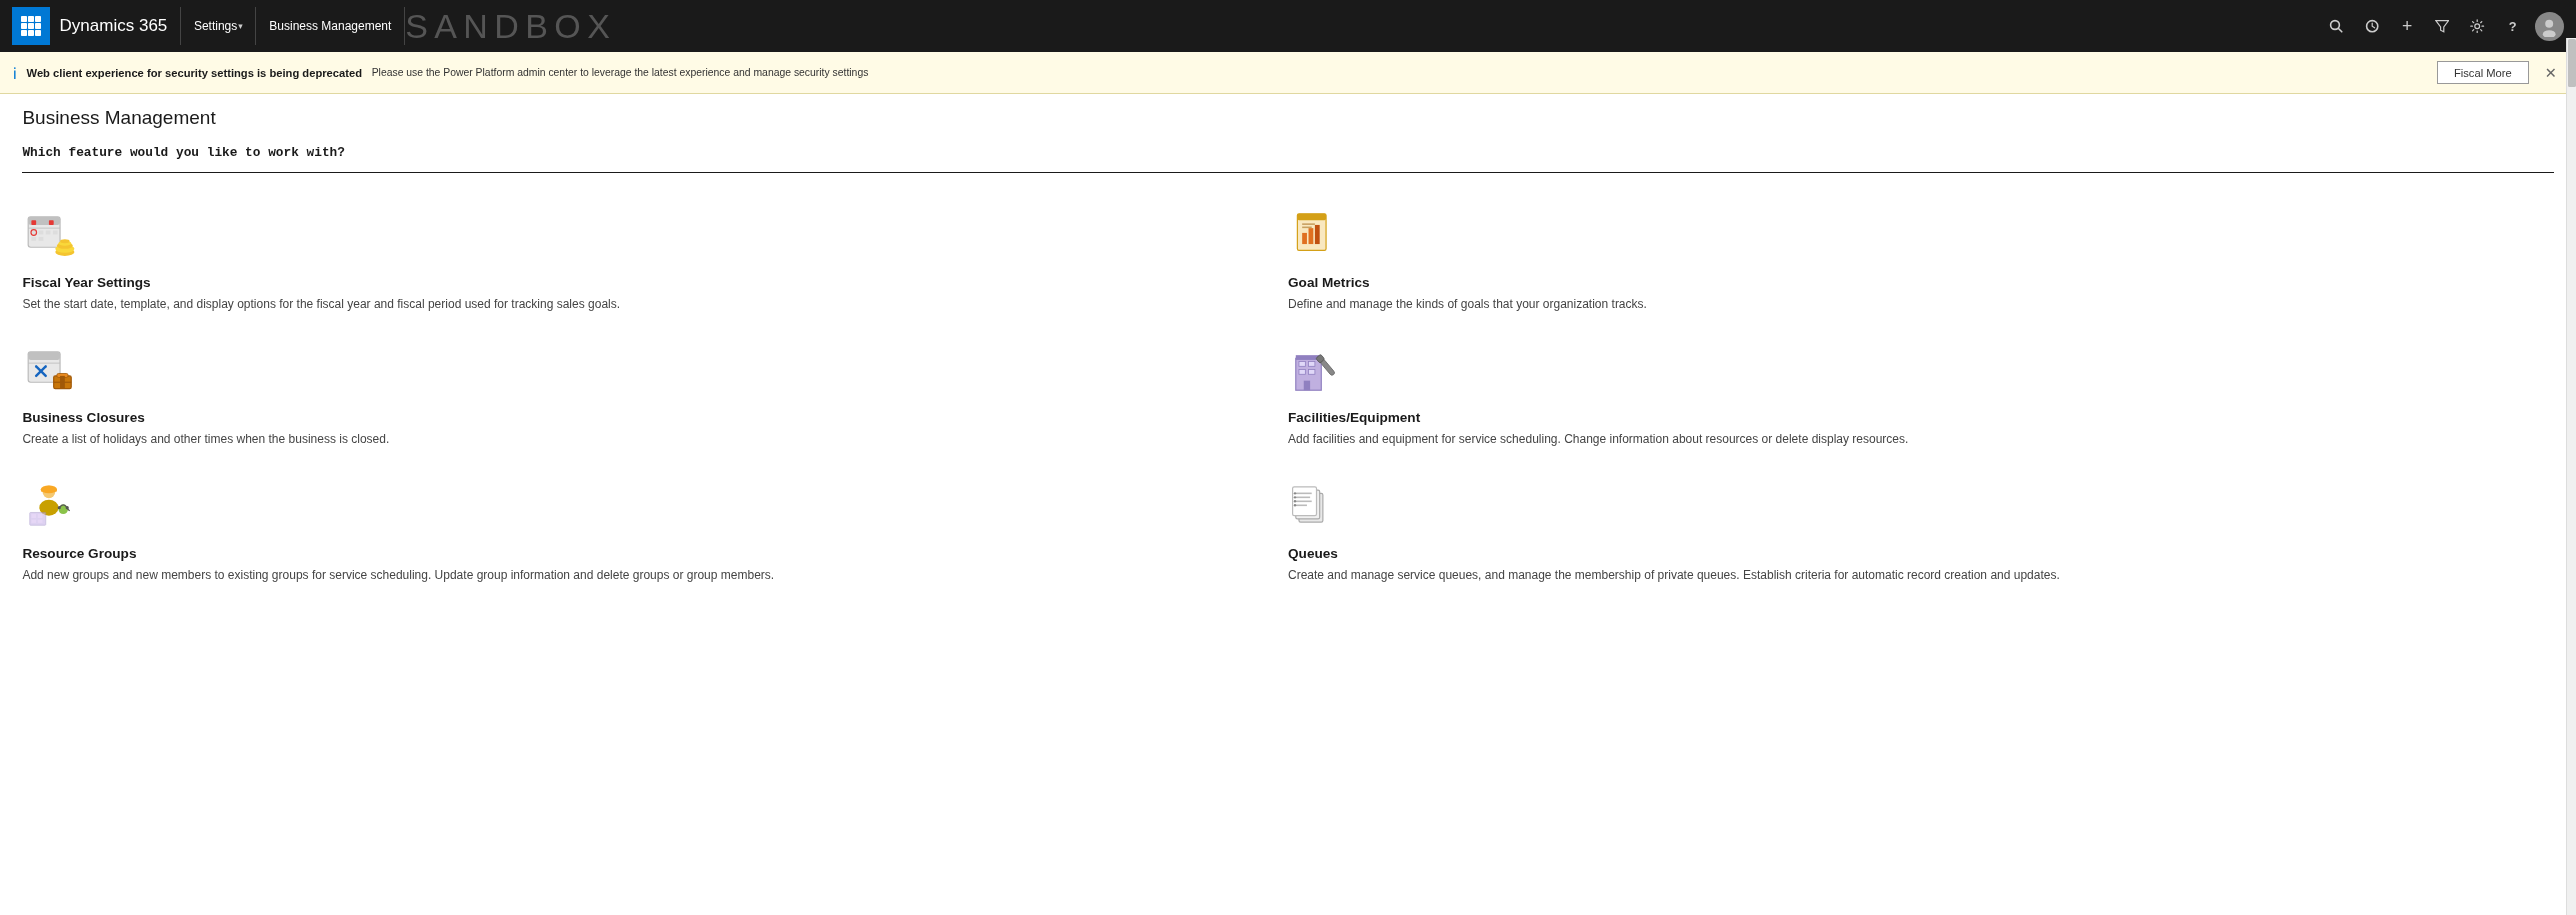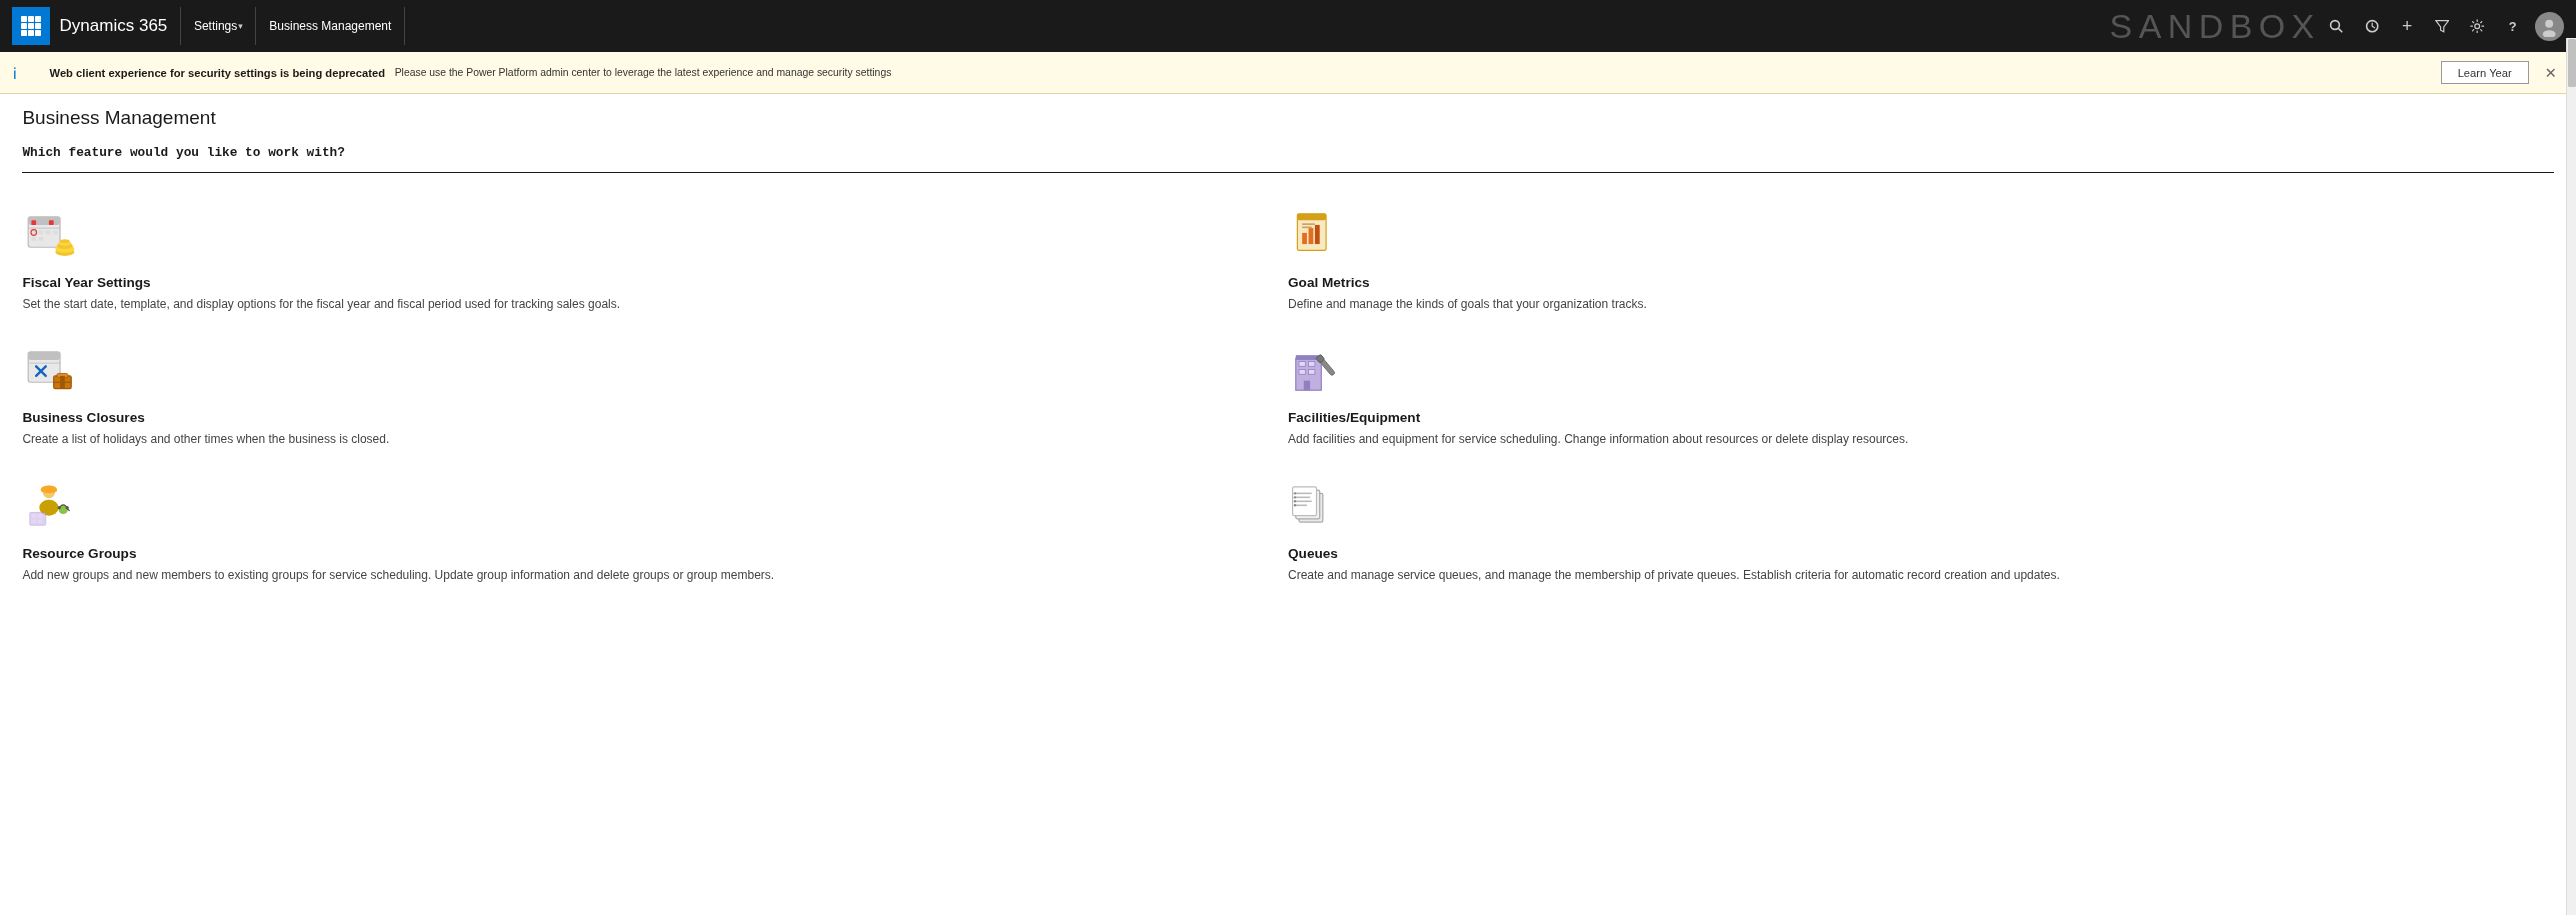--- a/index.html
+++ b/index.html
@@ -57,21 +57,21 @@
       color: #fff;
       padding: 0 12.8px;
       height: 38px;
       display: flex;
       align-items: center;
       border-right: 0.8px solid #444;
       white-space: nowrap;
     }
     .nav-sandbox {
       flex: 1;
-      text-align: right;
+      text-align: left;
       font-size: 34px;
       font-weight: 300;
       color: #555;
       letter-spacing: 6.4px;
       text-transform: uppercase;
       pointer-events: none;
       user-select: none;
     }
     .nav-icons {
       display: flex;
@@ -111,21 +111,20 @@
     .notif-icon {
       color: #0078d4;
       font-size: 16px;
       flex-shrink: 0;
     }
     .notif-title {
       font-weight: 700;
       font-size: 11.2px;
       color: #1a1a1a;
       white-space: nowrap;
-      margin-left: 23px;
     }
     .notif-desc {
       font-size: 10.4px;
       color: #333;
       flex: 1;
     }
     .notif-learn-btn {
       background: #fff;
       border: 0.8px solid #999;
       padding: 4.8px 16px;
@@ -271,21 +270,21 @@
         <ellipse cx="14" cy="24" rx="8" ry="5" fill="#ccc"></ellipse>
       </svg>
     </div>
   </div>
 </nav>
 
 <div class="notification-banner">
   <span class="notif-icon">ℹ</span>
   <span class="notif-title">Web client experience for security settings is being deprecated</span>
   <span class="notif-desc">Please use the Power Platform admin center to leverage the latest experience and manage security settings</span>
-  <button class="notif-learn-btn">Learn Year</button>
+  <button class="notif-learn-btn">Fiscal More</button>
   <span class="notif-close">✕</span>
 </div>
 
 <div class="page-content">
   <h1 class="page-title">Business Management</h1>
   <div class="section-question">Which feature would you like to work with?</div>
 
   <div class="items-grid">
 
     <div class="grid-item">

